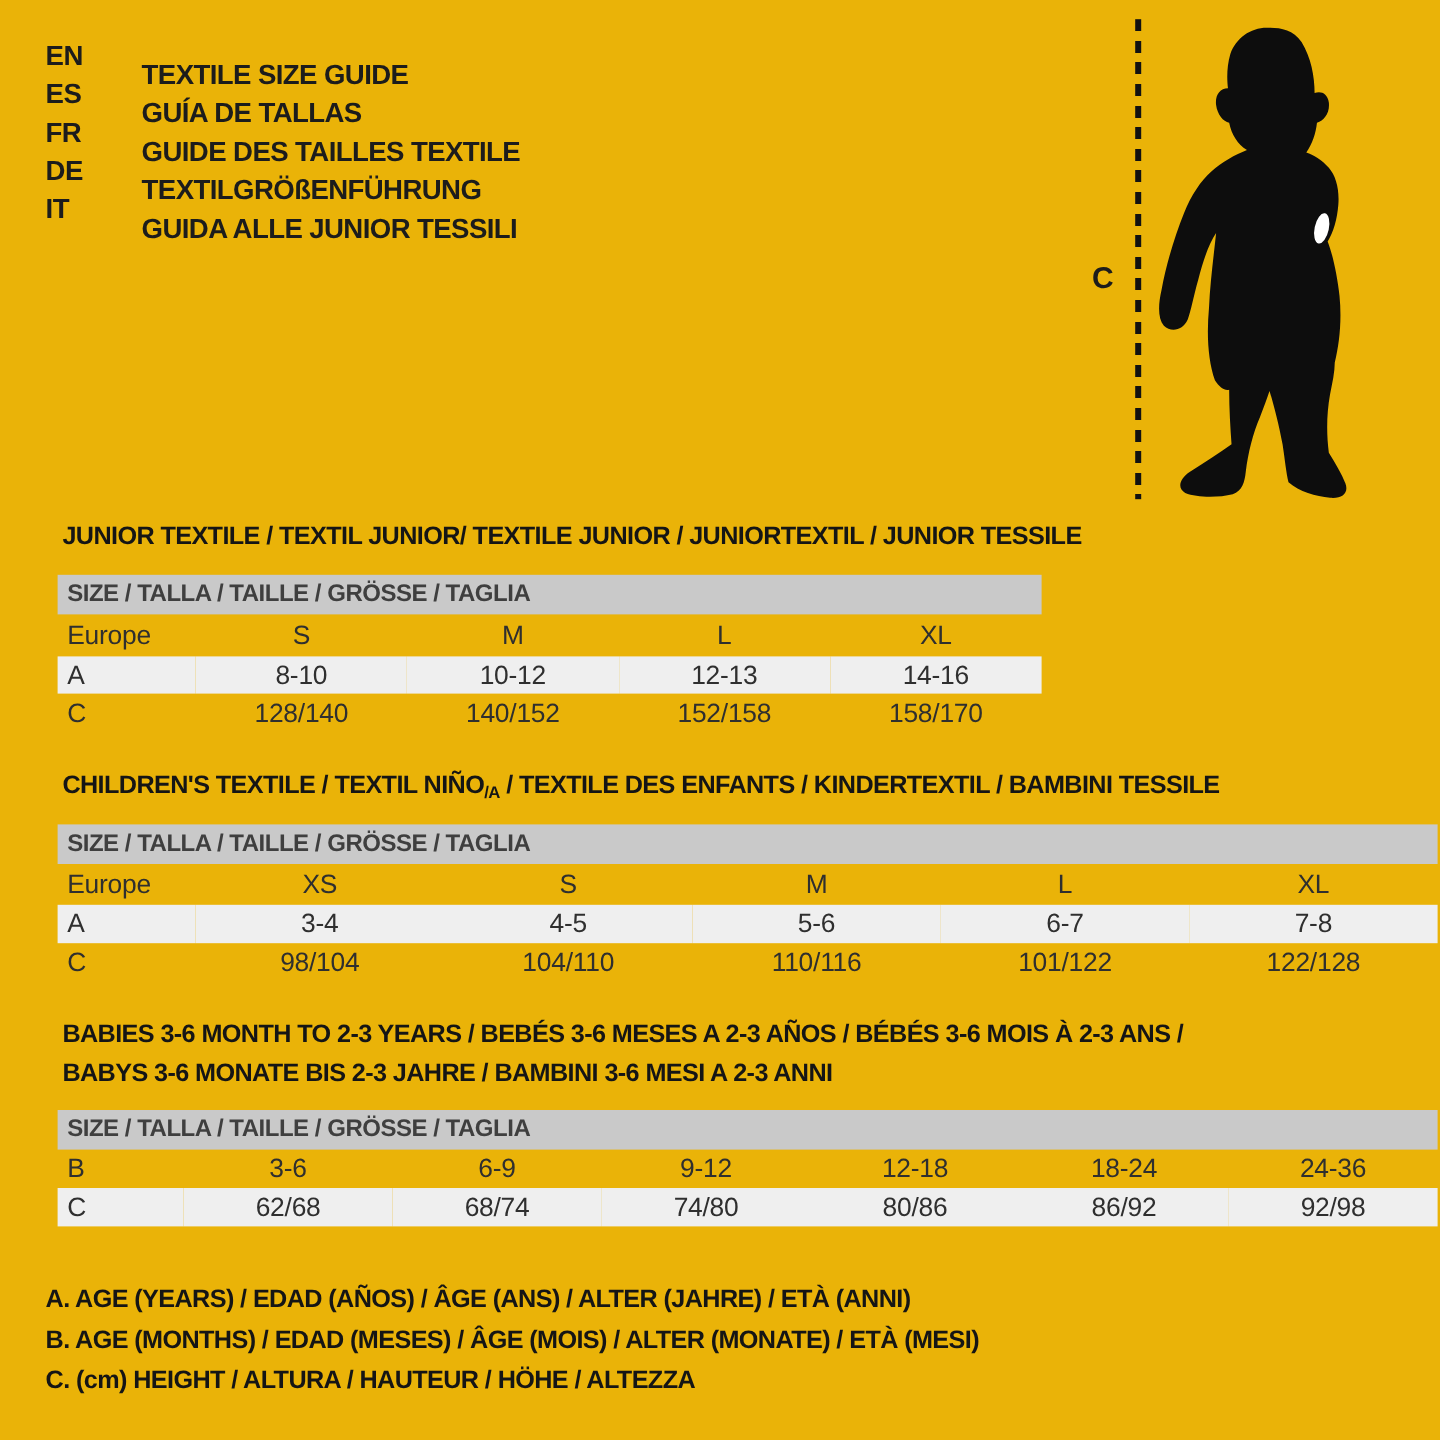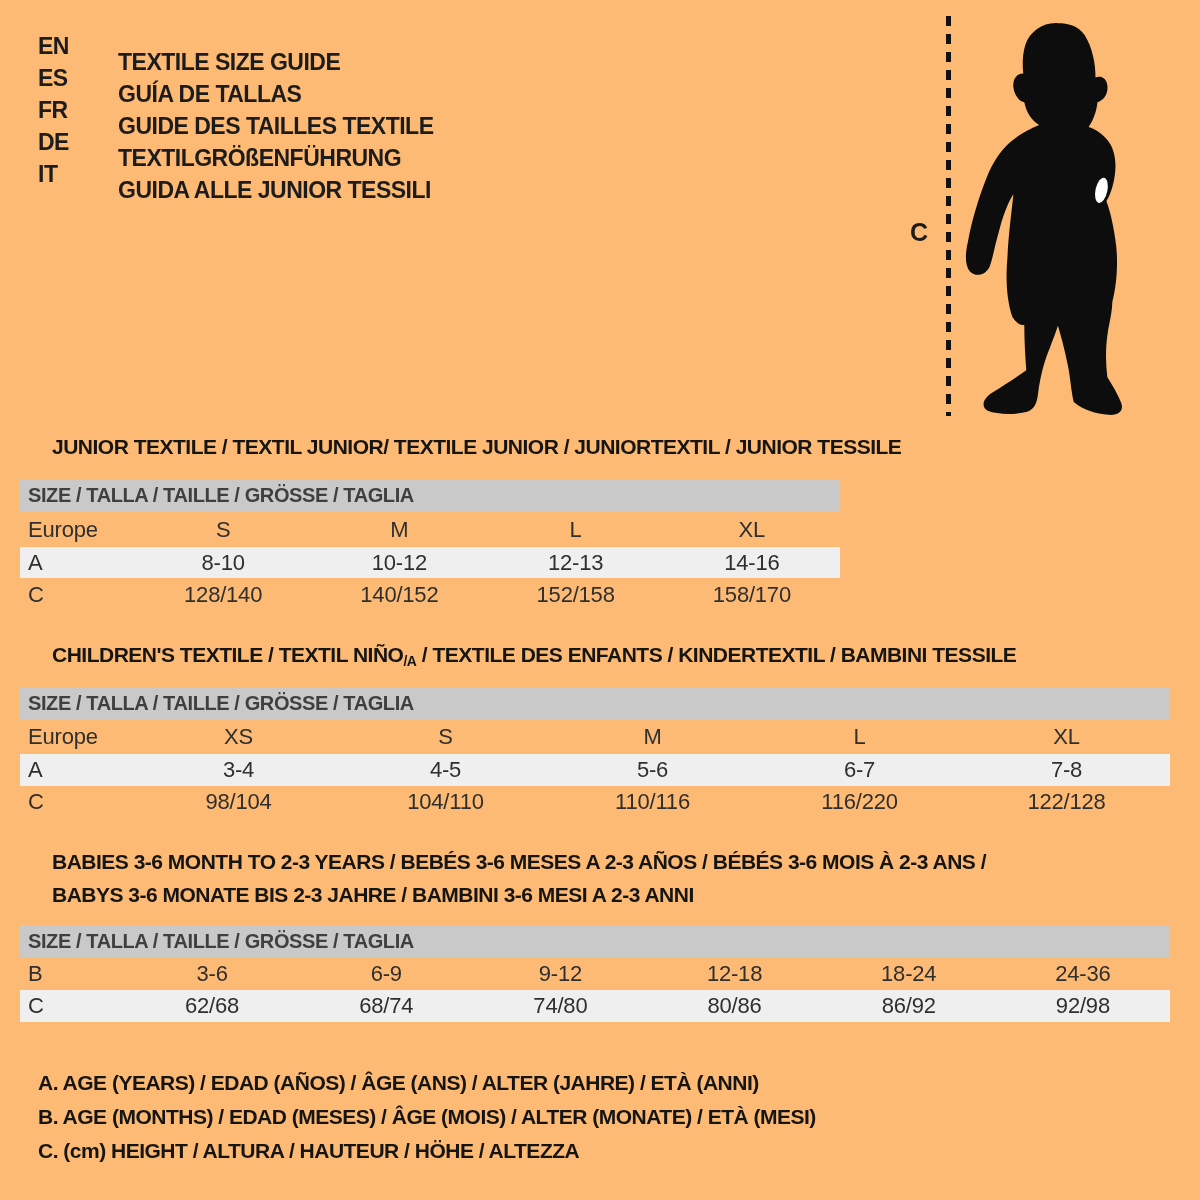--- a/index.html
+++ b/index.html
@@ -1,17 +1,17 @@
 <!DOCTYPE html>
 <html><head>
 <meta charset="utf-8">
 <style>
   html,body{margin:0;padding:0;background:#ffffff;}
   #canvas{
-    position:relative;width:1200px;height:1200px;background:#fdba74;overflow:hidden;
+    position:relative;width:1200px;height:1200px;background:#eab308;overflow:hidden;
     font-family:"Liberation Sans","DejaVu Sans",sans-serif;color:#1c1c1c;
   }
   
   #lang-block{position:absolute;left:38px;top:30px;}
   .lang-row{display:flex;height:32px;align-items:center;}
   .lang-code{width:80px;font-size:23px;font-weight:700;letter-spacing:-0.5px;}
   .lang-label{font-size:23px;font-weight:700;letter-spacing:-0.5px;white-space:nowrap;margin-top:32px;}
   
   #figure-area{position:absolute;left:900px;top:0;width:300px;height:430px;}
   #dash-line{
@@ -20,21 +20,21 @@
   }
   #c-label{position:absolute;left:10px;top:218px;font-size:25px;font-weight:700;}
   #toddler-svg{position:absolute;left:62px;top:14px;}
   
   .section-title{
     position:absolute;left:52px;font-size:21px;font-weight:700;letter-spacing:-0.5px;
     white-space:nowrap;color:#151515;line-height:24px;
   }
   .sub-a{font-size:14px;position:relative;top:4px;font-weight:700;}
   
-  .tbl-wrap{position:absolute;left:20px;}
+  .tbl-wrap{position:absolute;left:48px;}
   .size-bar{
     height:33px;background:#c9c9c9;color:#3f3f3f;display:flex;align-items:center;
     padding-left:8px;font-size:20px;font-weight:700;letter-spacing:-0.4px;box-sizing:border-box;
   }
   table{border-collapse:collapse;table-layout:fixed;width:100%;}
   td{font-size:22px;color:#2f2f2f;letter-spacing:-0.2px;text-align:center;padding:0;}
   td.rowlab{text-align:left;padding-left:8px;}
   tr.shade td{background:#efefef;}
   #tbl1{width:820px;top:479px;}
   #tbl2{width:1150px;top:687px;}
@@ -173,21 +173,21 @@
         <td>4-5</td>
         <td>5-6</td>
         <td>6-7</td>
         <td>7-8</td>
       </tr>
       <tr style="height:32px;">
         <td class="rowlab">C</td>
         <td>98/104</td>
         <td>104/110</td>
         <td>110/116</td>
-        <td>116/220</td>
+        <td>101/122</td>
         <td>122/128</td>
       </tr>
     </tbody>
       </table>
   </div>
 
   <div class="section-title" style="top:845px;">
     <div style="line-height:33px;">BABIES 3-6 MONTH TO 2-3 YEARS / BEBÉS 3-6 MESES A 2-3 AÑOS / BÉBÉS 3-6 MOIS À 2-3 ANS /</div>
     <div style="line-height:33px;">BABYS 3-6 MONATE BIS 2-3 JAHRE / BAMBINI 3-6 MESI A 2-3 ANNI</div>
   </div>

